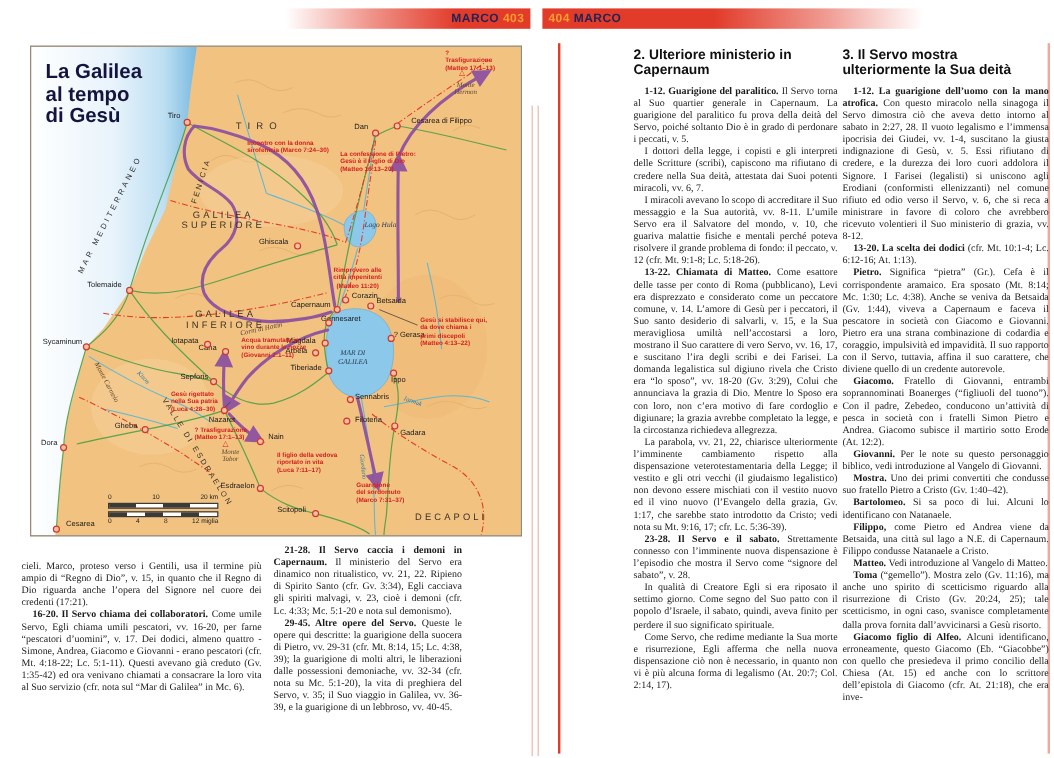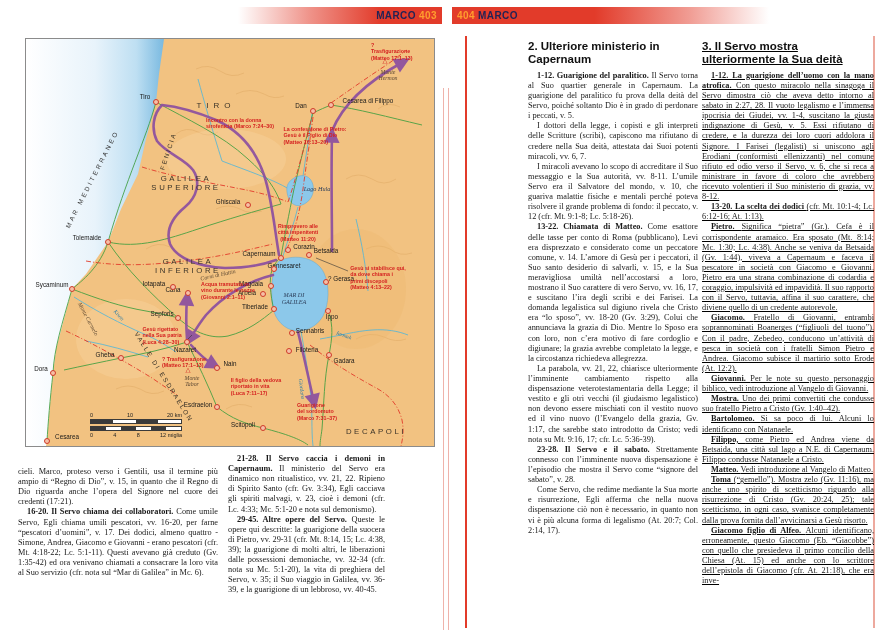--- a/index.html
+++ b/index.html
@@ -38,21 +38,21 @@
   .scalebox{position:absolute;left:64px;top:372px;width:92px;}
   .scale-labels{display:flex;justify-content:space-between;font-size:5.5px;color:#222;margin:1px 0;}
   .scale-bar{height:3px;border:0.5px solid #3a3a3a;}
   .scale-bar.km{background:linear-gradient(to right,#3a3a3a 0 25%,#fff 25% 50%,#3a3a3a 50% 75%,#fff 75%);}
   .scale-bar.mi{margin-top:2px;background:linear-gradient(to right,#3a3a3a 0 16.6%,#fff 16.6% 33.3%,#3a3a3a 33.3% 50%,#fff 50% 66.6%,#3a3a3a 66.6% 83.3%,#fff 83.3%);}
   
   .col{position:absolute;}
   .lcol1{left:18px;top:467px;width:200px;}
   .lcol2{left:228px;top:454px;width:157px;}
   .rcol1{left:528px;top:40px;width:170px;}
-  .rcol2{left:702px;top:40px;width:172px;text-decoration:underline;}
+  .rcol2{left:702px;top:40px;width:172px;}
   .bp{font-family:"Liberation Serif",serif;font-size:8.3px;line-height:1.22;text-align:justify;
       margin:0;text-indent:9px;color:#191919;}
   .bp.ni{text-indent:0;}
   .bp b{font-weight:bold;}
   .rhead{font-family:"Liberation Sans",sans-serif;font-weight:bold;font-size:11.5px;line-height:1.12;
       color:#101010;margin:0 0 5px 0;}
   
   .rule{position:absolute;}
   .red-rule{left:465px;top:36px;width:2px;height:592px;background:#e23b2a;}
   .gutter-a{left:443px;top:88px;width:1px;height:542px;background:#efb3ab;}
@@ -148,20 +148,23 @@
         <path d="M165,306 C173,315 181,322 188,326" marker-end="url(#arw)"></path>
         <path d="M272,293 C278,317 283,342 288,363" marker-end="url(#arw)"></path>
       </g>
       <g stroke="#333" stroke-width="0.6">
         <line x1="166" y1="296" x2="160" y2="302"></line>
         <line x1="322" y1="232" x2="290" y2="219"></line>
       </g>
     </svg>
 
     <div id="map-overlay">
+      <div class="map-title">La Galilea
+al tempo
+di Gesù</div>
       <div class="scalebox">
         <div class="scale-labels">
             <span>0</span>
             <span>10</span>
             <span>20 km</span>
           </div>
         <div class="scale-bar km"></div>
         <div class="scale-bar mi"></div>
         <div class="scale-labels">
             <span>0</span>
@@ -296,20 +299,21 @@
 
   <div class="col rcol1">
     <h2 class="rhead">2. Ulteriore ministerio in Capernaum</h2>
     <div>
         <p class="bp"><b>1-12. Guarigione del paralitico. </b>Il Servo torna al Suo quartier generale in Capernaum. La guarigione del paralitico fu prova della deità del Servo, poiché soltanto Dio è in grado di perdonare i peccati, v. 5.</p>
         <p class="bp">I dottori della legge, i copisti e gli interpreti delle Scritture (scribi), capiscono ma rifiutano di credere nella Sua deità, attestata dai Suoi potenti miracoli, vv. 6, 7.</p>
         <p class="bp">I miracoli avevano lo scopo di accreditare il Suo messaggio e la Sua autorità, vv. 8-11. L’umile Servo era il Salvatore del mondo, v. 10, che guariva malattie fisiche e mentali perché poteva risolvere il grande problema di fondo: il peccato, v. 12 (cfr. Mt. 9:1-8; Lc. 5:18-26).</p>
         <p class="bp"><b>13-22. Chiamata di Matteo. </b>Come esattore delle tasse per conto di Roma (pubblicano), Levi era disprezzato e considerato come un peccatore comune, v. 14. L’amore di Gesù per i peccatori, il Suo santo desiderio di salvarli, v. 15, e la Sua meravigliosa umiltà nell’accostarsi a loro, mostrano il Suo carattere di vero Servo, vv. 16, 17, e suscitano l’ira degli scribi e dei Farisei. La domanda legalistica sul digiuno rivela che Cristo era “lo sposo”, vv. 18-20 (Gv. 3:29), Colui che annunciava la grazia di Dio. Mentre lo Sposo era con loro, non c’era motivo di fare cordoglio e digiunare; la grazia avrebbe completato la legge, e la circostanza richiedeva allegrezza.</p>
         <p class="bp">La parabola, vv. 21, 22, chiarisce ulteriormente l’imminente cambiamento rispetto alla dispensazione veterotestamentaria della Legge; il vestito e gli otri vecchi (il giudaismo legalistico) non devono essere mischiati con il vestito nuovo ed il vino nuovo (l’Evangelo della grazia, Gv. 1:17, che sarebbe stato introdotto da Cristo; vedi nota su Mt. 9:16, 17; cfr. Lc. 5:36-39).</p>
         <p class="bp"><b>23-28. Il Servo e il sabato. </b>Strettamente connesso con l’imminente nuova dispensazione è l’episodio che mostra il Servo come “signore del sabato”, v. 28.</p>
+        <p class="bp">In qualità di Creatore Egli si era riposato il settimo giorno. Come segno del Suo patto con il popolo d’Israele, il sabato, quindi, aveva finito per perdere il suo significato spirituale.</p>
         <p class="bp">Come Servo, che redime mediante la Sua morte e risurrezione, Egli afferma che nella nuova dispensazione ciò non è necessario, in quanto non vi è più alcuna forma di legalismo (At. 20:7; Col. 2:14, 17).</p>
       </div>
   </div>
 
   <div class="col rcol2">
     <h2 class="rhead">3. Il Servo mostra ulteriormente la Sua deità</h2>
     <div>
         <p class="bp"><b>1-12. La guarigione dell’uomo con la mano atrofica. </b>Con questo miracolo nella sinagoga il Servo dimostra ciò che aveva detto intorno al sabato in 2:27, 28. Il vuoto legalismo e l’immensa ipocrisia dei Giudei, vv. 1-4, suscitano la giusta indignazione di Gesù, v. 5. Essi rifiutano di credere, e la durezza dei loro cuori addolora il Signore. I Farisei (legalisti) si uniscono agli Erodiani (conformisti ellenizzanti) nel comune rifiuto ed odio verso il Servo, v. 6, che si reca a ministrare in favore di coloro che avrebbero ricevuto volentieri il Suo ministerio di grazia, vv. 8-12.</p>
         <p class="bp"><b>13-20. La scelta dei dodici </b>(cfr. Mt. 10:1-4; Lc. 6:12-16; At. 1:13).</p>
         <p class="bp"><b>Pietro. </b>Significa “pietra” (Gr.). Cefa è il corrispondente aramaico. Era sposato (Mt. 8:14; Mc. 1:30; Lc. 4:38). Anche se veniva da Betsaida (Gv. 1:44), viveva a Capernaum e faceva il pescatore in società con Giacomo e Giovanni. Pietro era una strana combinazione di codardia e coraggio, impulsività ed impavidità. Il suo rapporto con il Servo, tuttavia, affina il suo carattere, che diviene quello di un credente autorevole.</p>

